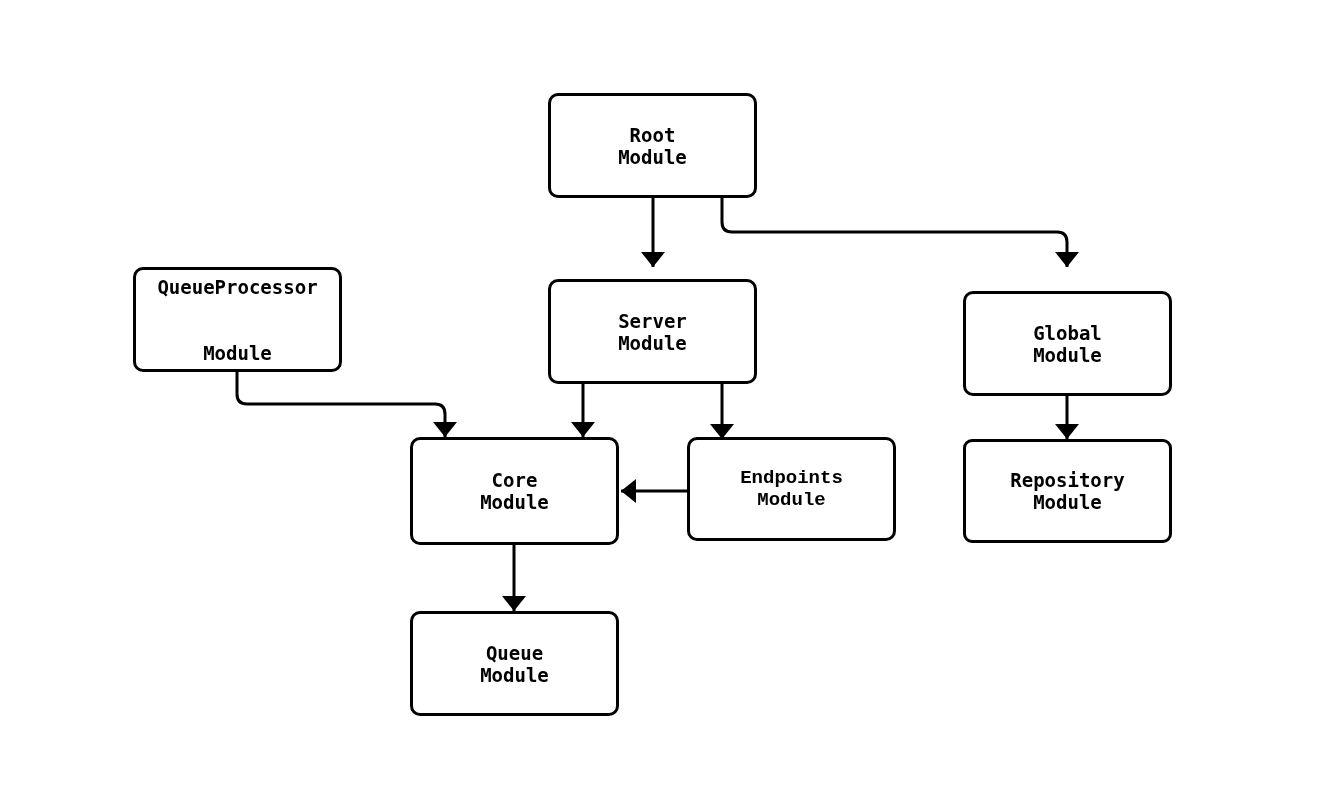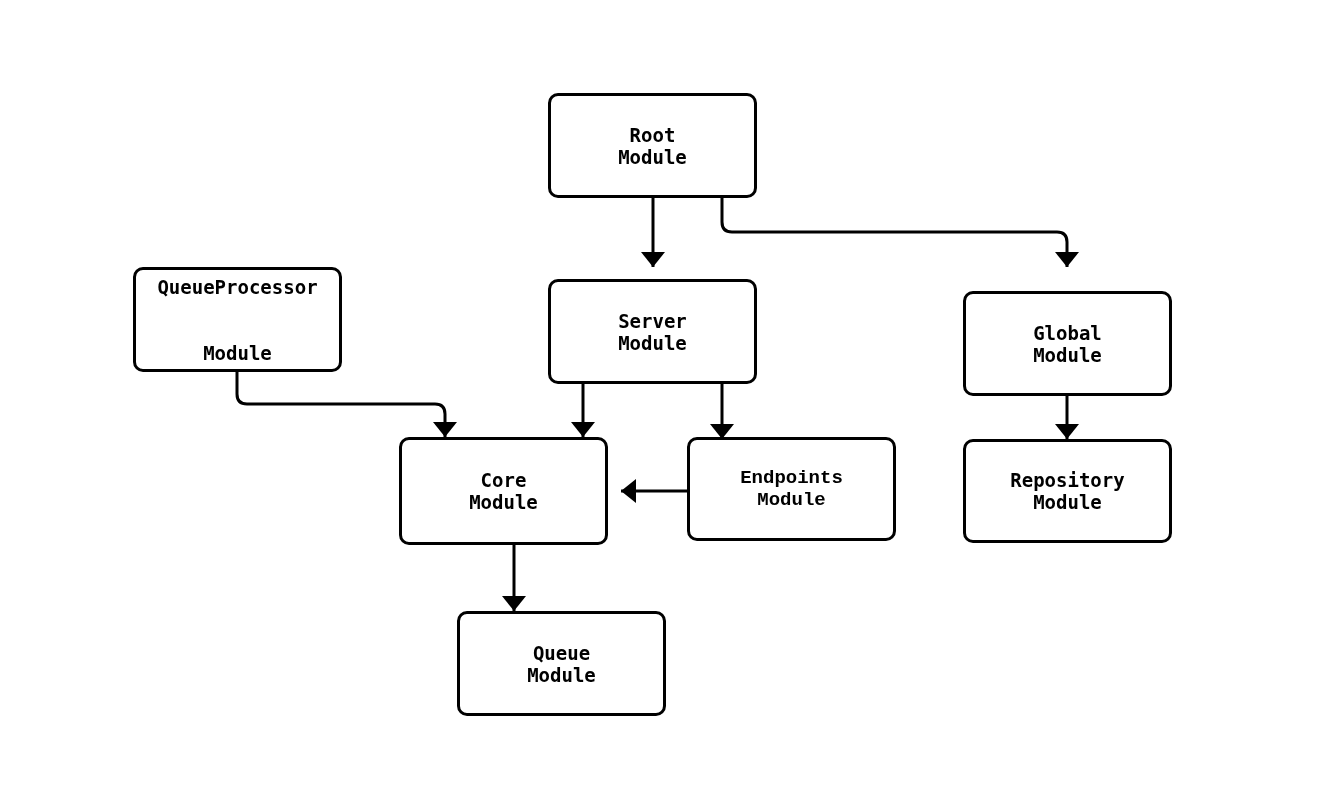--- a/index.html
+++ b/index.html
@@ -43,24 +43,24 @@
     font-weight: bold;
     font-size: 19px;
     line-height: 22px;
     color: #000000;
   }
   .node span { display: block; }
   #node-root           { left: 548px;  top: 93px;  }
   #node-queueprocessor { left: 133px;  top: 267px; gap: 44px; }
   #node-server         { left: 548px;  top: 279px; }
   #node-global         { left: 963px;  top: 267px; margin-top: 24px; }
-  #node-core           { left: 399px;  top: 437px; height: 108px; }
+  #node-core           { left: 410px;  top: 437px; height: 108px; }
   #node-endpoints      { left: 687px;  top: 437px; height: 104px; font-family: Liberation Mono, monospace; }
-  #node-repository     { left: 963px;  top: 439px; height: 104px; }
-  #node-queue          { left: 410px;  top: 611px; margin-left: 47px; }
+  #node-repository     { left: 963px;  top: 439px; height: 104px; border-radius: 9px; }
+  #node-queue          { left: 410px;  top: 611px; }
 </style>
 </head>
 <body>
 
 <div class="canvas">
 
   <svg class="edges-svg" viewBox="0 0 1337 809" xmlns="http://www.w3.org/2000/svg">
     <defs>
       <marker id="arrow" viewBox="0 0 16 26" refX="15" refY="13" markerWidth="16" markerHeight="26" markerUnits="userSpaceOnUse" orient="auto">
         <path d="M0,1 L15,13 L0,25 Z" fill="#000000"></path>

